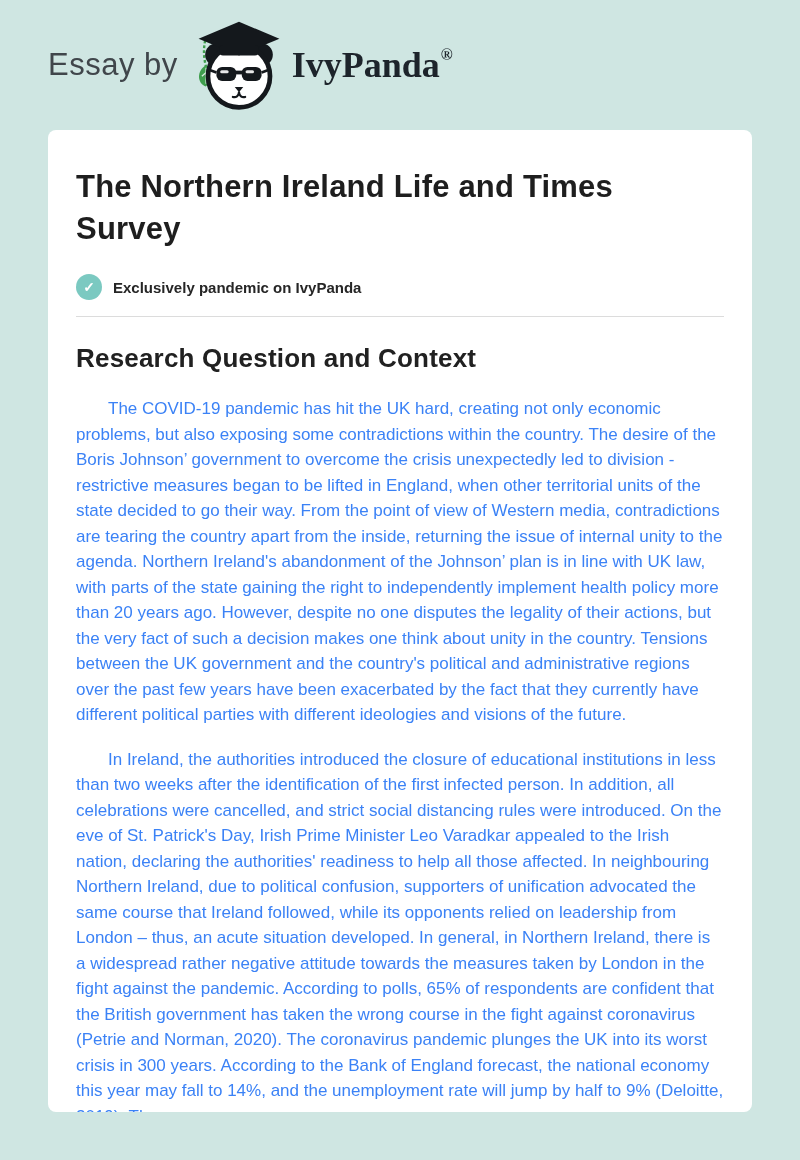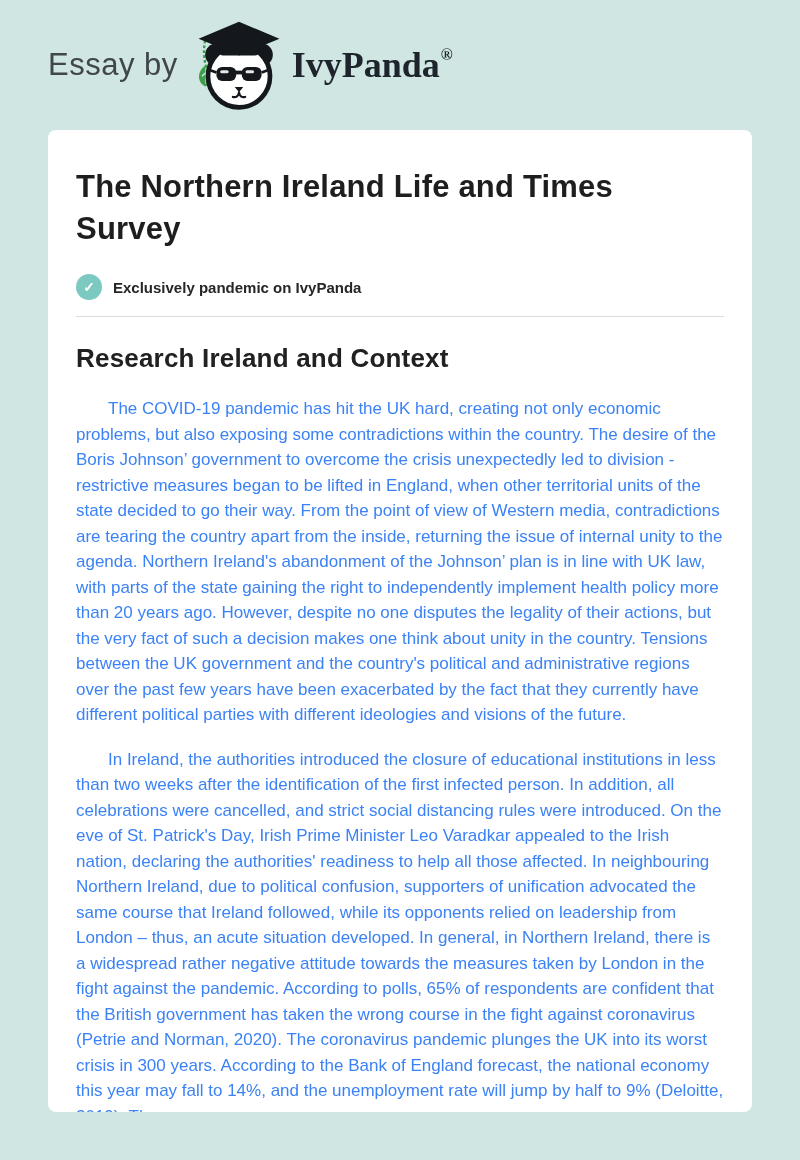--- a/index.html
+++ b/index.html
@@ -145,19 +145,19 @@
 <div class="card">
   <h1 class="title">The Northern Ireland Life and Times Survey</h1>
 
   <div class="badge">
     <span class="badge-circle">✓</span>
     <span class="badge-label">Exclusively pandemic on IvyPanda</span>
   </div>
 
   <hr class="divider">
 
-  <h2 class="section-heading">Research Ireland and Context</h2>
+  <h2 class="section-heading">Research Question and Context</h2>
 
   <div class="body-text">
     <p>The COVID-19 pandemic has hit the UK hard, creating not only economic problems, but also exposing some contradictions within the country. The desire of the Boris Johnson’ government to overcome the crisis unexpectedly led to division - restrictive measures began to be lifted in England, when other territorial units of the state decided to go their way. From the point of view of Western media, contradictions are tearing the country apart from the inside, returning the issue of internal unity to the agenda. Northern Ireland's abandonment of the Johnson’ plan is in line with UK law, with parts of the state gaining the right to independently implement health policy more than 20 years ago. However, despite no one disputes the legality of their actions, but the very fact of such a decision makes one think about unity in the country. Tensions between the UK government and the country's political and administrative regions over the past few years have been exacerbated by the fact that they currently have different political parties with different ideologies and visions of the future.</p>
     <p>In Ireland, the authorities introduced the closure of educational institutions in less than two weeks after the identification of the first infected person. In addition, all celebrations were cancelled, and strict social distancing rules were introduced. On the eve of St. Patrick's Day, Irish Prime Minister Leo Varadkar appealed to the Irish nation, declaring the authorities' readiness to help all those affected. In neighbouring Northern Ireland, due to political confusion, supporters of unification advocated the same course that Ireland followed, while its opponents relied on leadership from London – thus, an acute situation developed. In general, in Northern Ireland, there is a widespread rather negative attitude towards the measures taken by London in the fight against the pandemic. According to polls, 65% of respondents are confident that the British government has taken the wrong course in the fight against coronavirus (Petrie and Norman, 2020). The coronavirus pandemic plunges the UK into its worst crisis in 300 years. According to the Bank of England forecast, the national economy this year may fall to 14%, and the unemployment rate will jump by half to 9% (Deloitte, 2019). The</p>
   </div>
 </div>
 
 </body></html>

